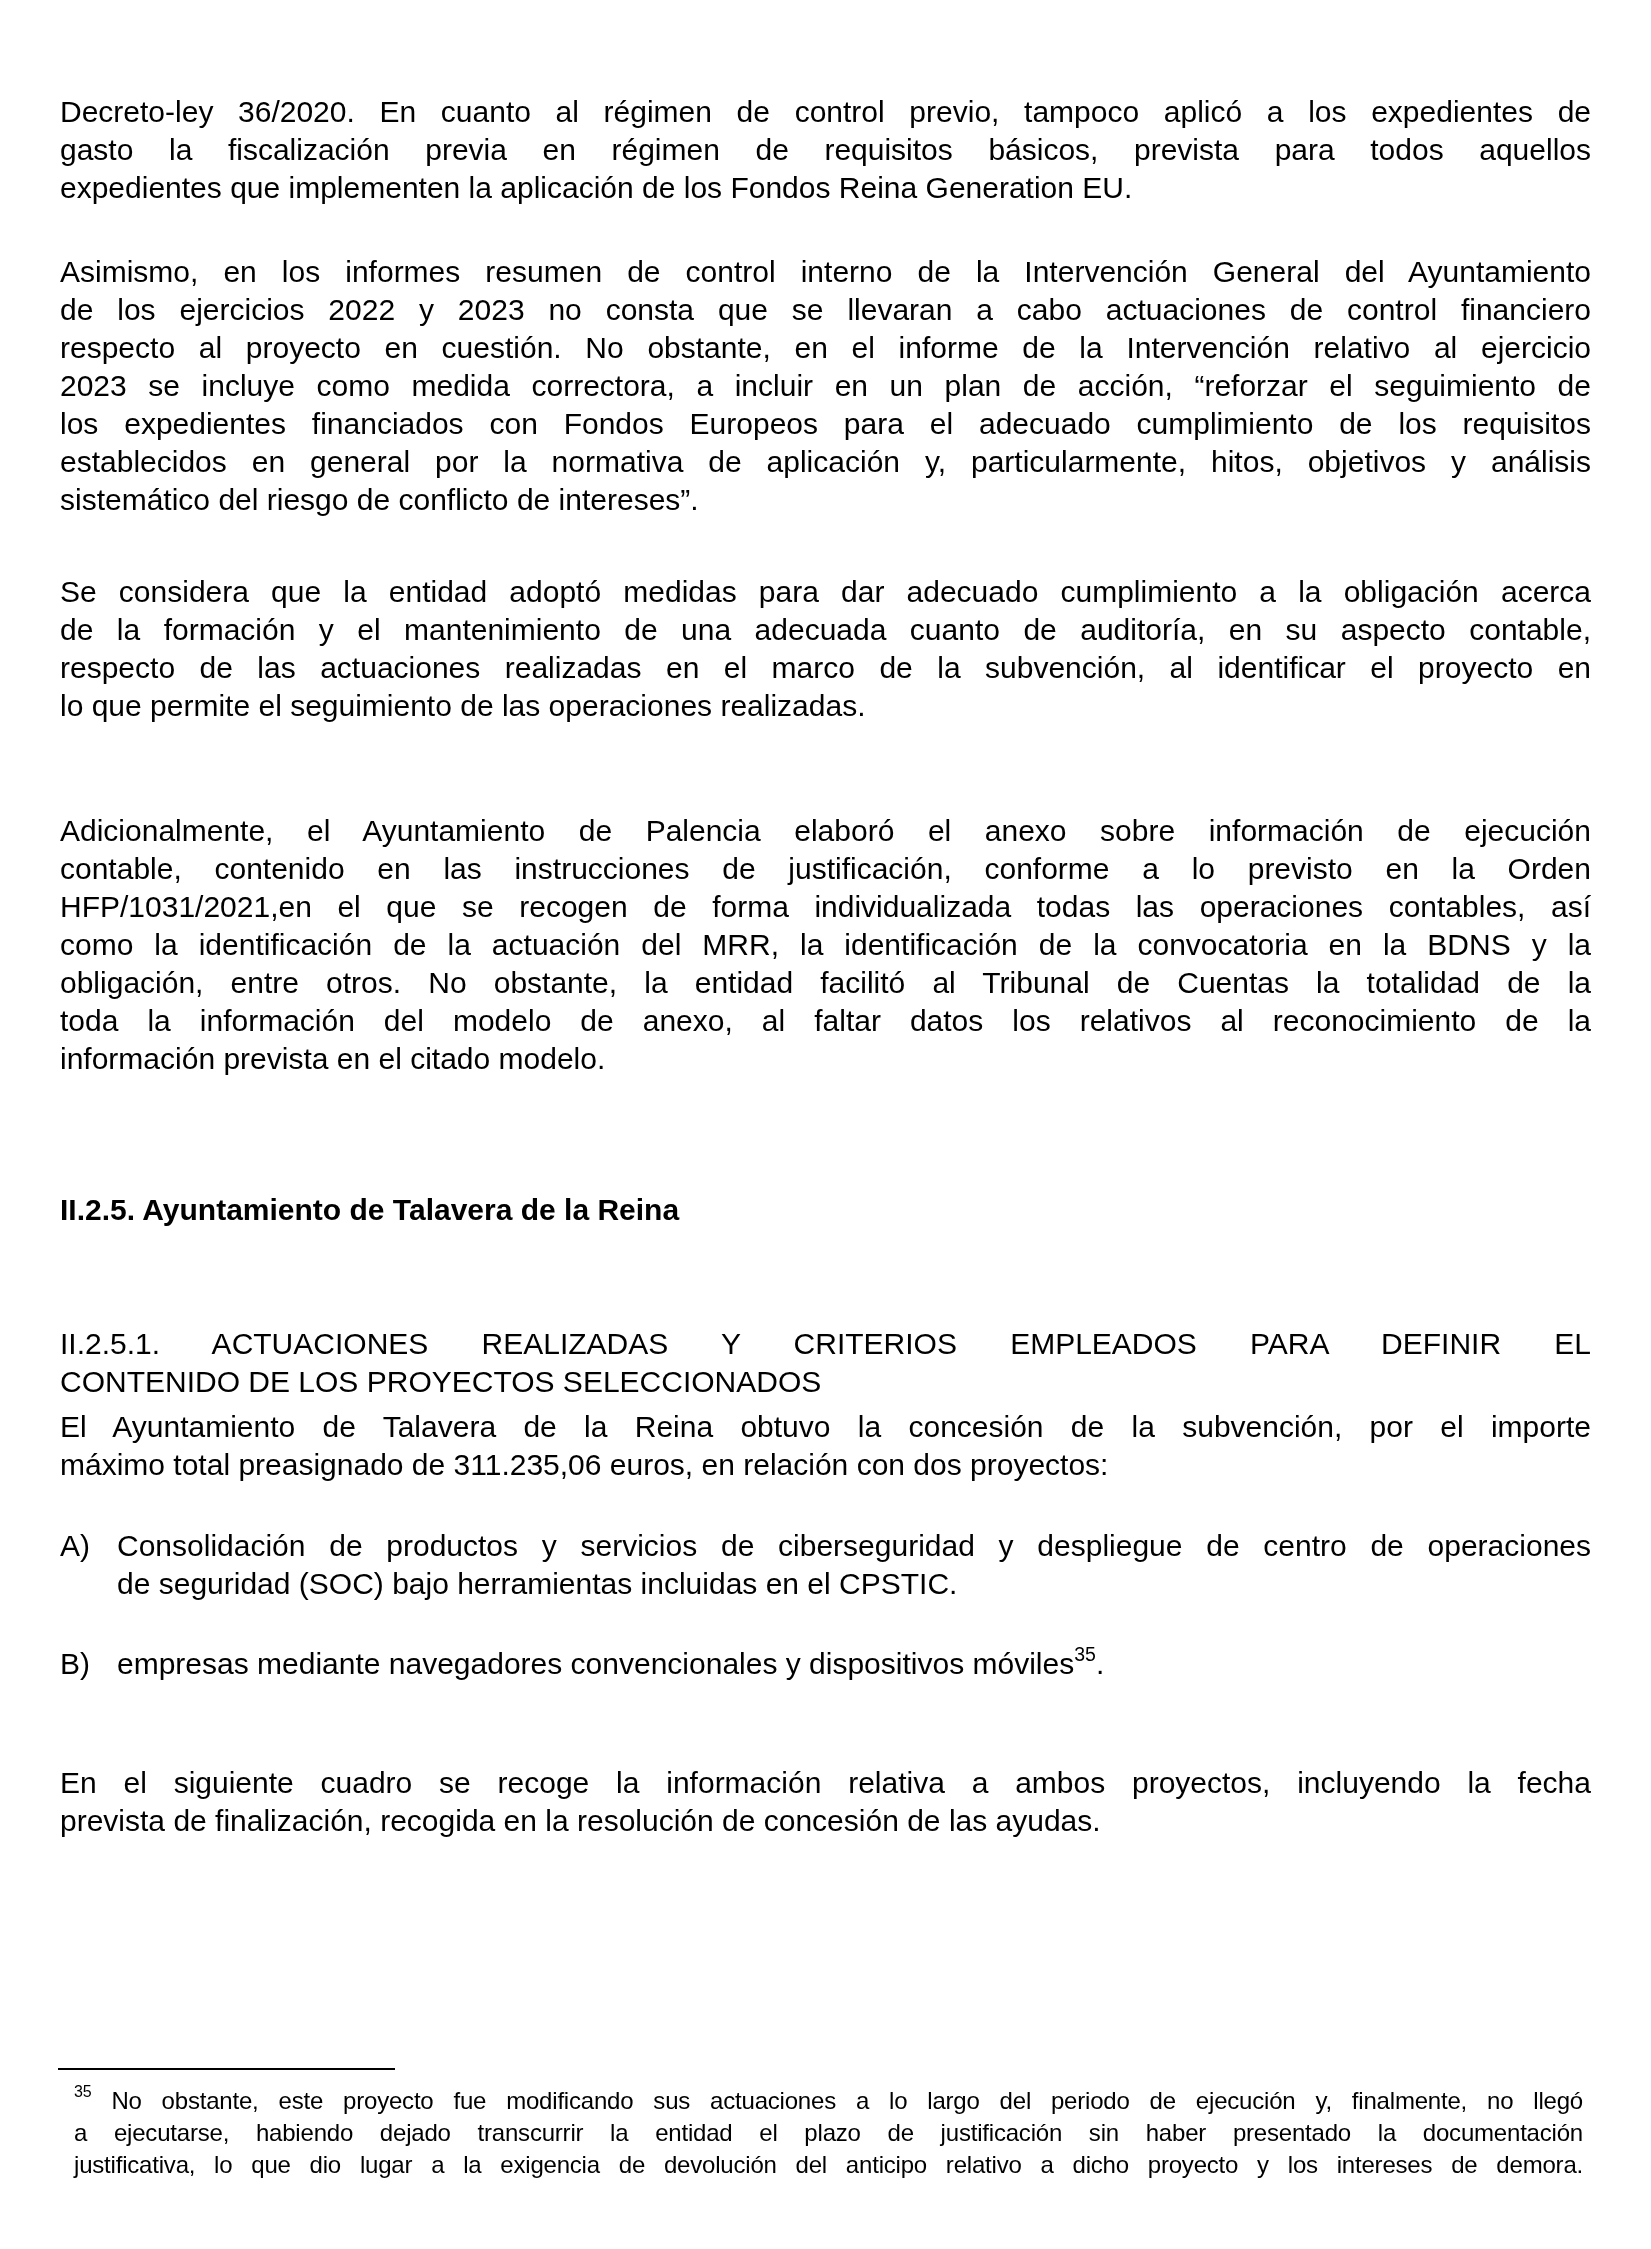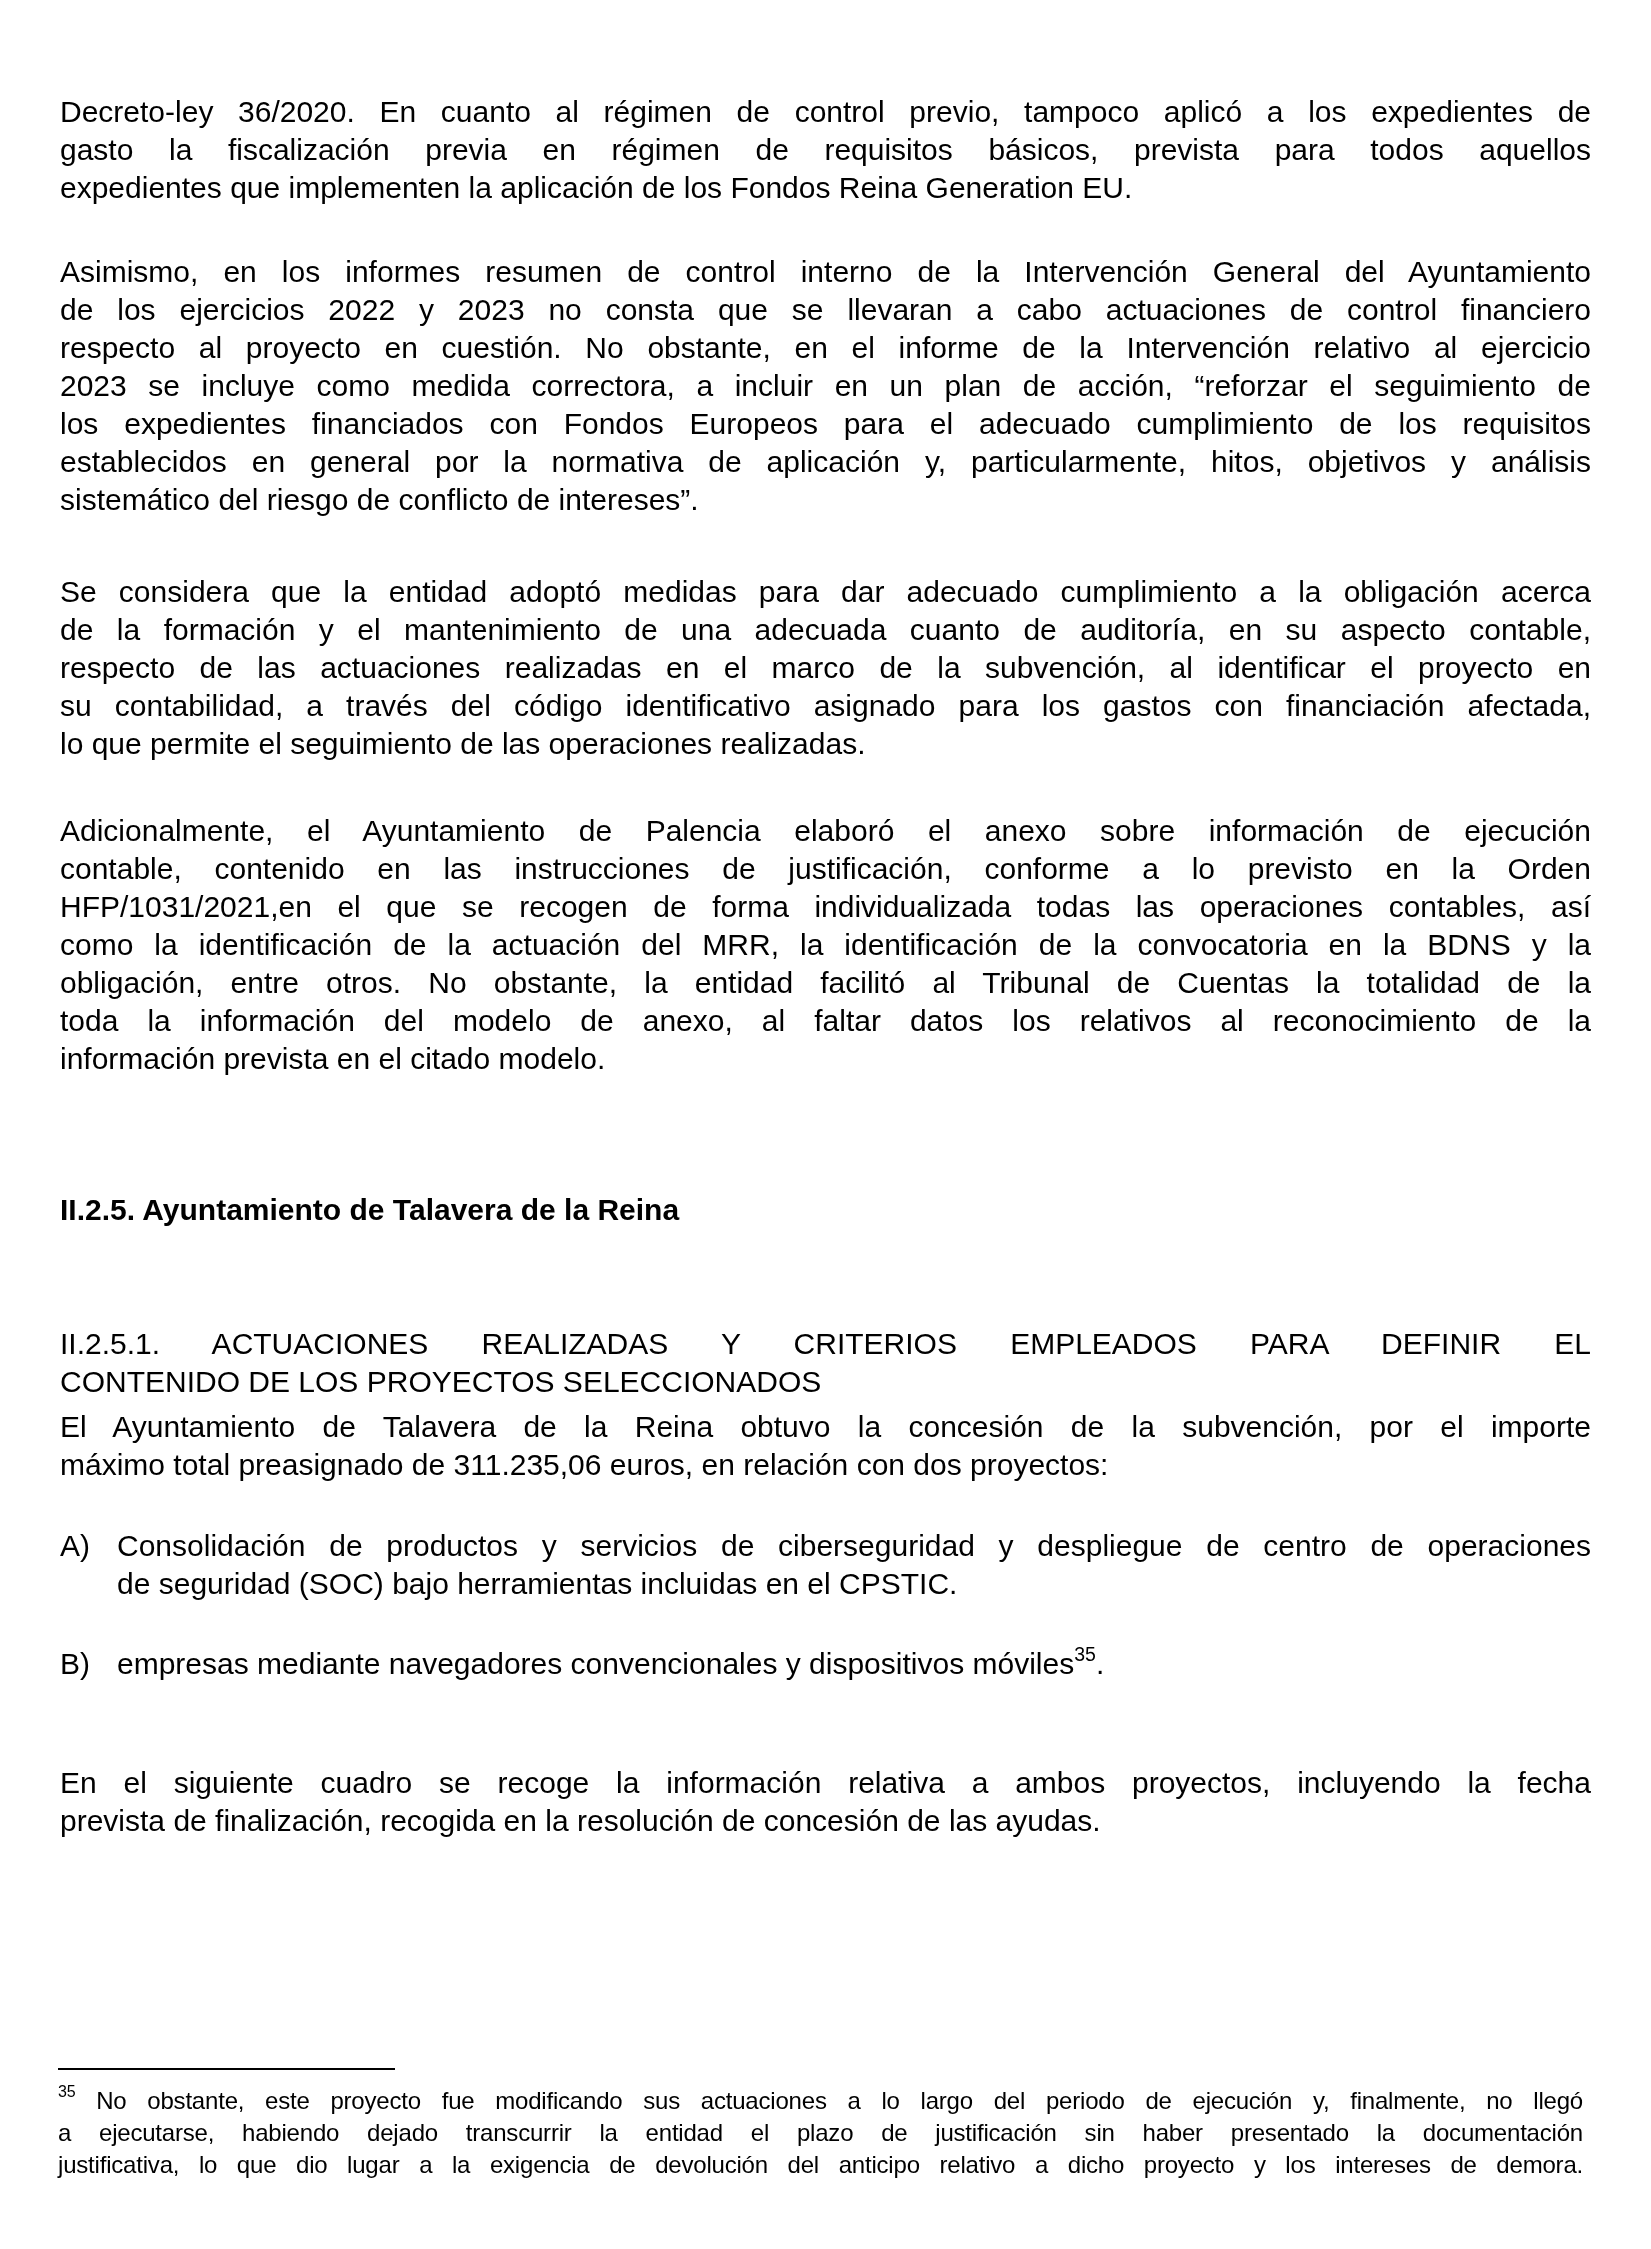--- a/index.html
+++ b/index.html
@@ -13,21 +13,21 @@
     height: 38px; text-align: justify; text-align-last: justify;
   }
   .line.last { text-align-last: left; }
   .heading .line { font-weight: bold; text-align-last: left; }
   .list-item { position: absolute; left: 60px; width: 1531px; }
   .list-label { position: absolute; left: 0; top: 0; font-size: 30px; line-height: 38px; }
   .list-body { position: absolute; left: 57px; width: 1474px; }
   sup.fn { font-size: 19.5px; line-height: 0; position: relative; top: -1.6px; }
   .separator { position: absolute; left: 58px; top: 2068px; width: 337px; height: 1.6px; background: #000; }
   .footnote { position: absolute; left: 58px; width: 1525px; top: 2085px; }
-  .footnote .line { font-size: 24px; line-height: 32px; height: 32px; letter-spacing: -0.2px; }
+  .footnote .line { font-size: 24px; line-height: 32px; height: 32px; letter-spacing: -0.2px; margin-left: 16px; }
   .footnote sup.fn { font-size: 16px; top: -3.2px; }
 </style>
 </head>
 <body>
 
 <div class="blk" style="top:93px;">
   <span class="line">Decreto-ley 36/2020. En cuanto al régimen de control previo, tampoco aplicó a los expedientes de</span>
   <span class="line">gasto la fiscalización previa en régimen de requisitos básicos, prevista para todos aquellos</span>
   <span class="line last">expedientes que implementen la aplicación de los Fondos Reina Generation EU.</span>
 </div>
@@ -39,21 +39,20 @@
   <span class="line">2023 se incluye como medida correctora, a incluir en un plan de acción, “reforzar el seguimiento de</span>
   <span class="line">los expedientes financiados con Fondos Europeos para el adecuado cumplimiento de los requisitos</span>
   <span class="line">establecidos en general por la normativa de aplicación y, particularmente, hitos, objetivos y análisis</span>
   <span class="line last">sistemático del riesgo de conflicto de intereses”.</span>
 </div>
 
 <div class="blk" style="top:573px;">
   <span class="line">Se considera que la entidad adoptó medidas para dar adecuado cumplimiento a la obligación acerca</span>
   <span class="line">de la formación y el mantenimiento de una adecuada cuanto de auditoría, en su aspecto contable,</span>
   <span class="line">respecto de las actuaciones realizadas en el marco de la subvención, al identificar el proyecto en</span>
-  <span class="line">su contabilidad, a través del código identificativo asignado para los gastos con financiación afectada,</span>
   <span class="line last">lo que permite el seguimiento de las operaciones realizadas.</span>
 </div>
 
 <div class="blk" style="top:812px;">
   <span class="line">Adicionalmente, el Ayuntamiento de Palencia elaboró el anexo sobre información de ejecución</span>
   <span class="line">contable, contenido en las instrucciones de justificación, conforme a lo previsto en la Orden</span>
   <span class="line">HFP/1031/2021,en el que se recogen de forma individualizada todas las operaciones contables, así</span>
   <span class="line">como la identificación de la actuación del MRR, la identificación de la convocatoria en la BDNS y la</span>
   <span class="line">obligación, entre otros. No obstante, la entidad facilitó al Tribunal de Cuentas la totalidad de la</span>
   <span class="line">toda la información del modelo de anexo, al faltar datos los relativos al reconocimiento de la</span>

